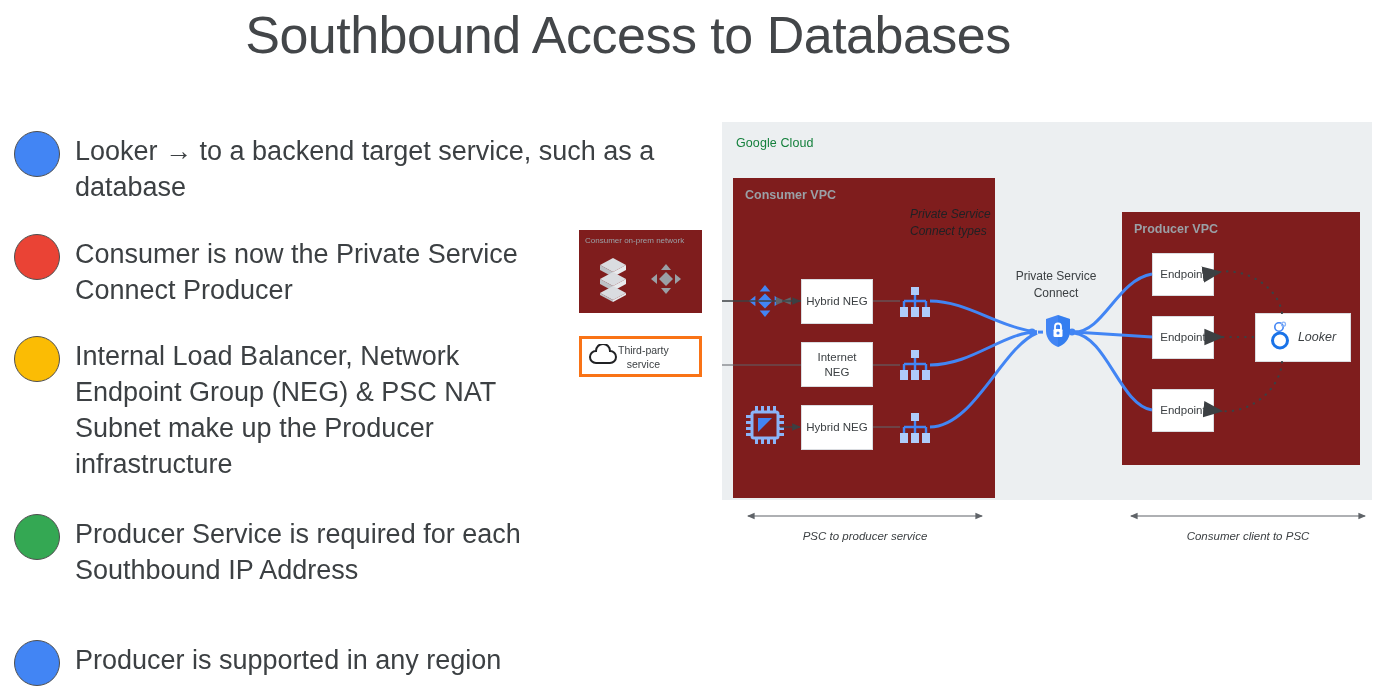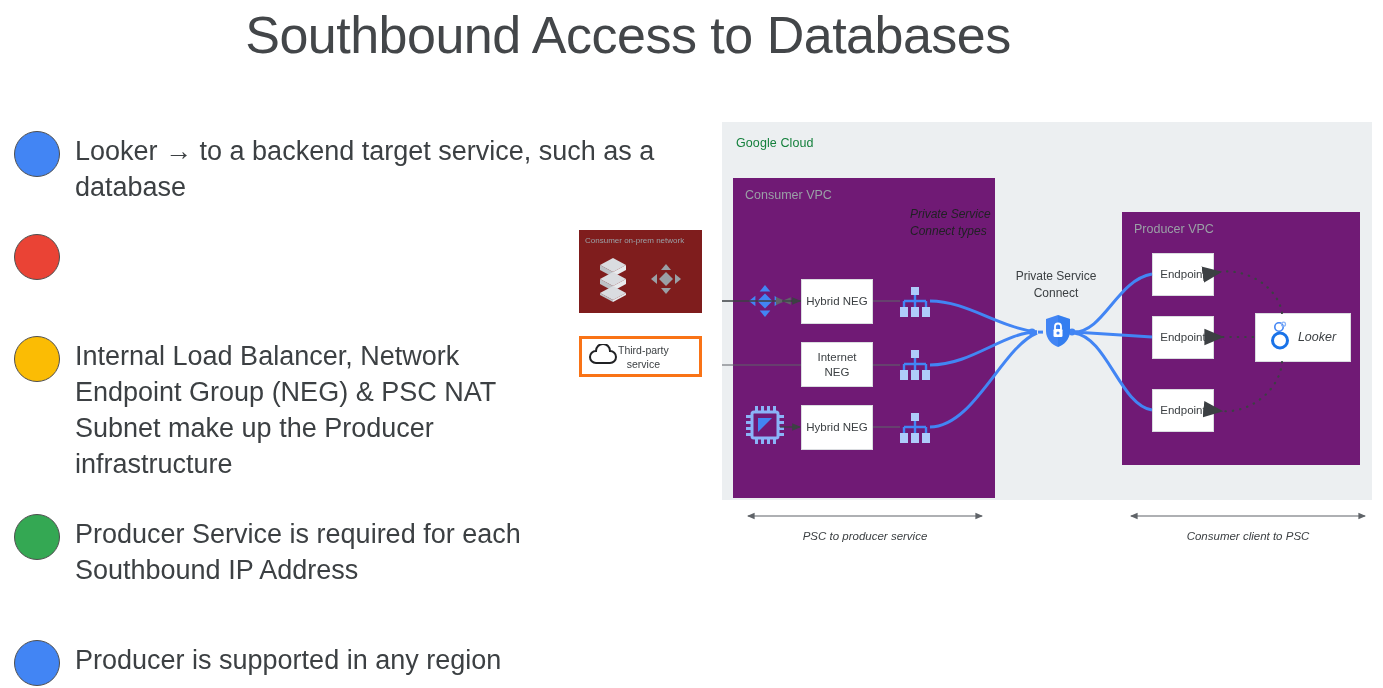--- a/index.html
+++ b/index.html
@@ -40,21 +40,21 @@
   .gc-panel {
     position: absolute; left: 0; top: 0; width: 650px; height: 378px;
     background: #eceff1;
   }
   .gc-label {
     position: absolute; left: 14px; top: 14px;
     font-size: 12.5px; color: #15803d; letter-spacing: .1px;
   }
 
   .vpc-panel {
-    position: absolute; background: #701a75;
+    position: absolute; background: #7f1d1d; font-weight: bold;
   }
   .consumer-vpc { left: 11px; top: 56px; width: 262px; height: 320px; }
   .producer-vpc { left: 400px; top: 90px; width: 238px; height: 253px; }
   .vpc-label {
     position: absolute; left: 12px; top: 10px;
     font-size: 12.5px; color: #9aa0a6;
   }
 
   
   .onprem {
@@ -112,20 +112,21 @@
 
   <div class="bullets">
 
     <div class="bullet-row" style="top:0px;left:0px;width:690px;">
       <div class="bullet-dot" style="background:#4285F4"></div>
       <div class="bullet-text">Looker → to a backend target service, such as a database</div>
     </div>
 
     <div class="bullet-row" style="top:103px;left:0px;width:600px;">
       <div class="bullet-dot" style="background:#EA4335"></div>
+      <div class="bullet-text">Consumer is now the Private Service Connect Producer</div>
     </div>
 
     <div class="bullet-row" style="top:205px;left:0px;width:540px;">
       <div class="bullet-dot" style="background:#FBBC04"></div>
       <div class="bullet-text">Internal Load Balancer, Network Endpoint Group (NEG) &amp; PSC NAT Subnet make up the Producer infrastructure</div>
     </div>
 
     <div class="bullet-row" style="top:383px;left:0px;width:610px;">
       <div class="bullet-dot" style="background:#34A853"></div>
       <div class="bullet-text">Producer Service is required for each Southbound IP Address</div>

